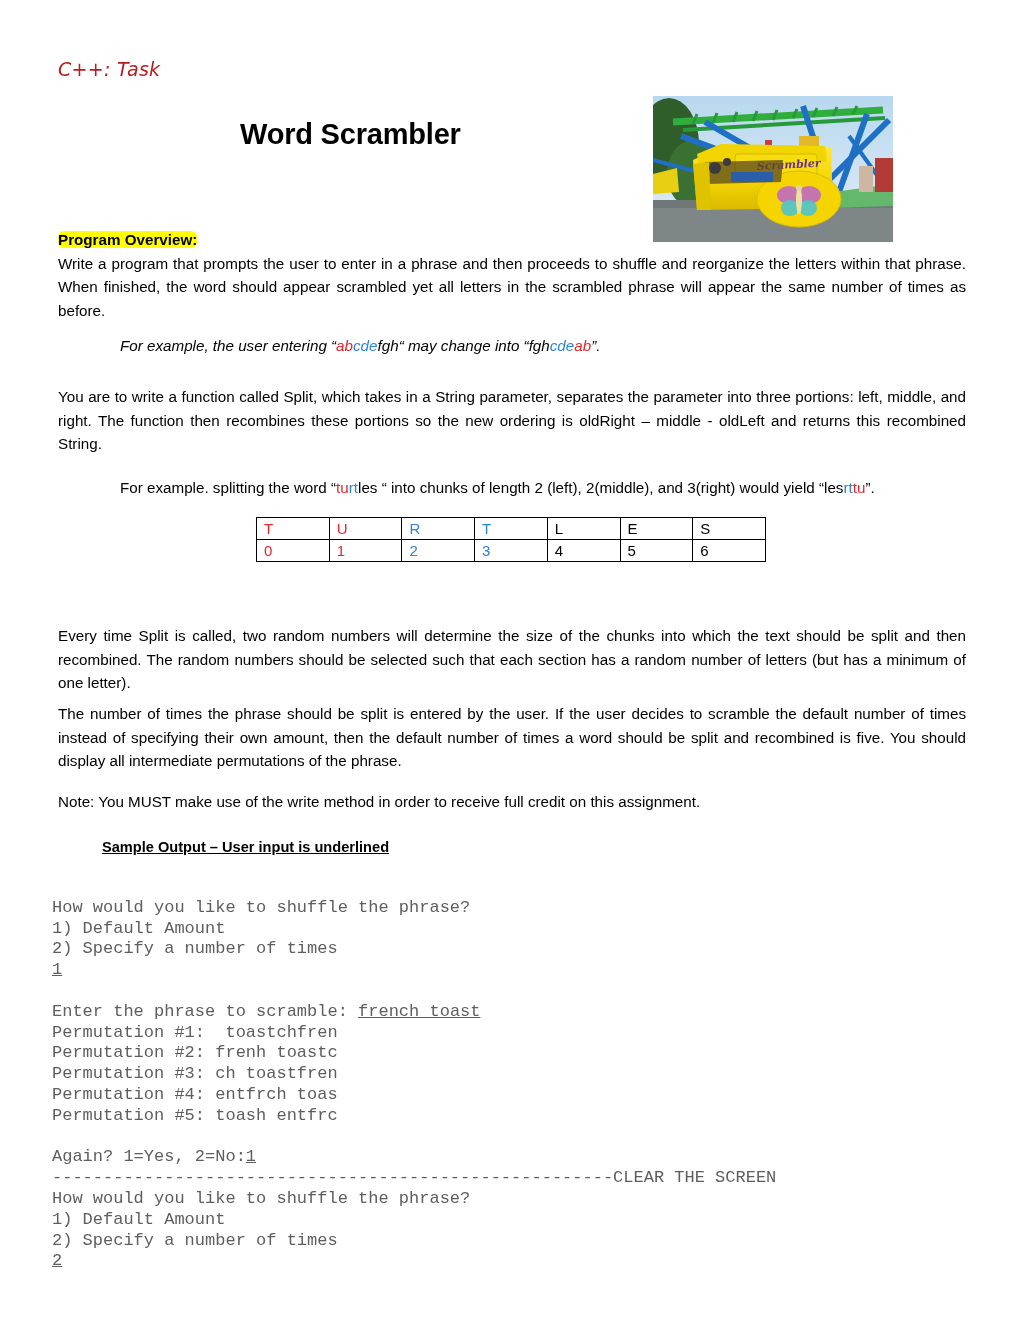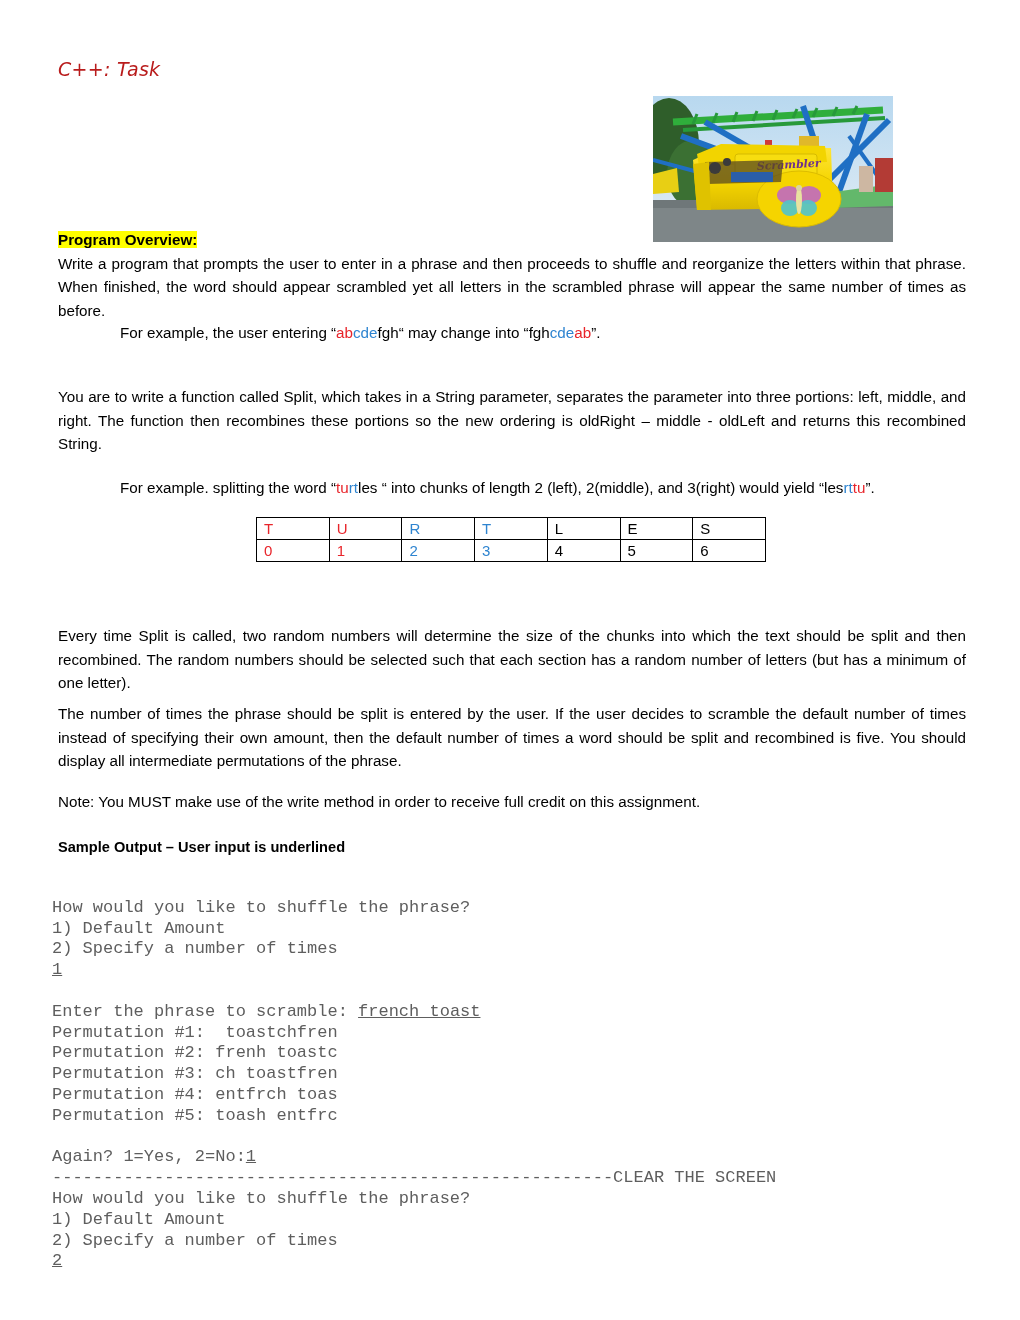--- a/index.html
+++ b/index.html
@@ -61,26 +61,29 @@
     position: absolute;
     font-size: 15.2px;
     line-height: 23.5px;
     color: #000;
     text-align: justify;
     text-justify: inter-word;
   }
   .hl {
     background: #FFFF00;
     font-weight: bold;
+    border-radius: 6px;
   }
   .red  { color: #E8242A; }
   .blue { color: #2E84D0; }
   .note-bold-underline {
     font-weight: bold;
+    text-decoration: underline;
     font-size: 14.6px;
+    margin-left: 44px;
   }
 
   
   .idx-table {
     position: absolute;
     left: 256px;
     top: 517px;
     border-collapse: collapse;
     table-layout: fixed;
     width: 510px;
@@ -109,20 +112,21 @@
   .console .u { text-decoration: underline; }
   .console .blank { display: block; height: 20.8px; }
 </style>
 </head>
 <body>
 
 <div class="page">
 
   <div class="kicker">C++: Task</div>
 
+  <div class="doc-title">Word Scrambler</div>
 
   <div class="photo">
     <svg width="240" height="146" viewBox="0 0 240 146">
       <defs>
         <linearGradient id="sky" x1="0" y1="0" x2="0" y2="1">
           <stop offset="0%" stop-color="#b8d8ef"></stop>
           <stop offset="100%" stop-color="#e3eef6"></stop>
         </linearGradient>
         <linearGradient id="carbody" x1="0" y1="0" x2="0" y2="1">
           <stop offset="0%" stop-color="#ffe63c"></stop>
@@ -202,21 +206,21 @@
       <rect x="222" y="62" width="18" height="34" fill="#b33b35"></rect>
       <rect x="206" y="70" width="14" height="26" fill="#cdb7a2"></rect>
     </svg>
   </div>
 
   <div class="body-block" style="left:58px; top:228px; width:908px;">
     <span class="hl" style="background: rgb(255, 255, 0);">Program Overview:</span><br>
     <span>Write a program that prompts the user to enter in a phrase and then proceeds to shuffle and reorganize the letters within that phrase.  When finished, the word should appear scrambled yet all letters in the scrambled phrase will appear the same number of times as before.</span>
   </div>
 
-  <div class="body-block" style="left:120px; top:321px; width:846px; text-align:left;">
+  <div class="body-block" style="left:120px; top:334px; width:846px; text-align:left;font-style:italic;">
     <span>For example, the user entering “</span><span class="red" style="color: rgb(232, 36, 42);">ab</span><span class="blue" style="color: rgb(46, 132, 208);">cde</span><span>fgh</span><span>“ may change into “fgh</span><span class="blue" style="color: rgb(46, 132, 208);">cde</span><span class="red" style="color: rgb(232, 36, 42);">ab</span><span>”.</span>
   </div>
 
   <div class="body-block" style="left:58px; top:385px; width:908px;">You are to write a function called Split, which takes in a String parameter, separates the parameter into three portions: left, middle, and right.  The function then recombines these portions so the new ordering is oldRight – middle - oldLeft and returns this recombined String.</div>
 
   <div class="body-block" style="left:58px; top:476px; width:908px; text-indent:62px;">
     <span>For example.  splitting the word “</span><span class="red" style="color: rgb(232, 36, 42);">tu</span><span class="blue" style="color: rgb(46, 132, 208);">rt</span><span>les</span><span> “ into chunks of length 2 (left), 2(middle), and 3(right) would yield “les</span><span class="blue" style="color: rgb(46, 132, 208);">rt</span><span class="red" style="color: rgb(232, 36, 42);">tu</span><span>”.</span>
   </div>
 
   <table class="idx-table">

